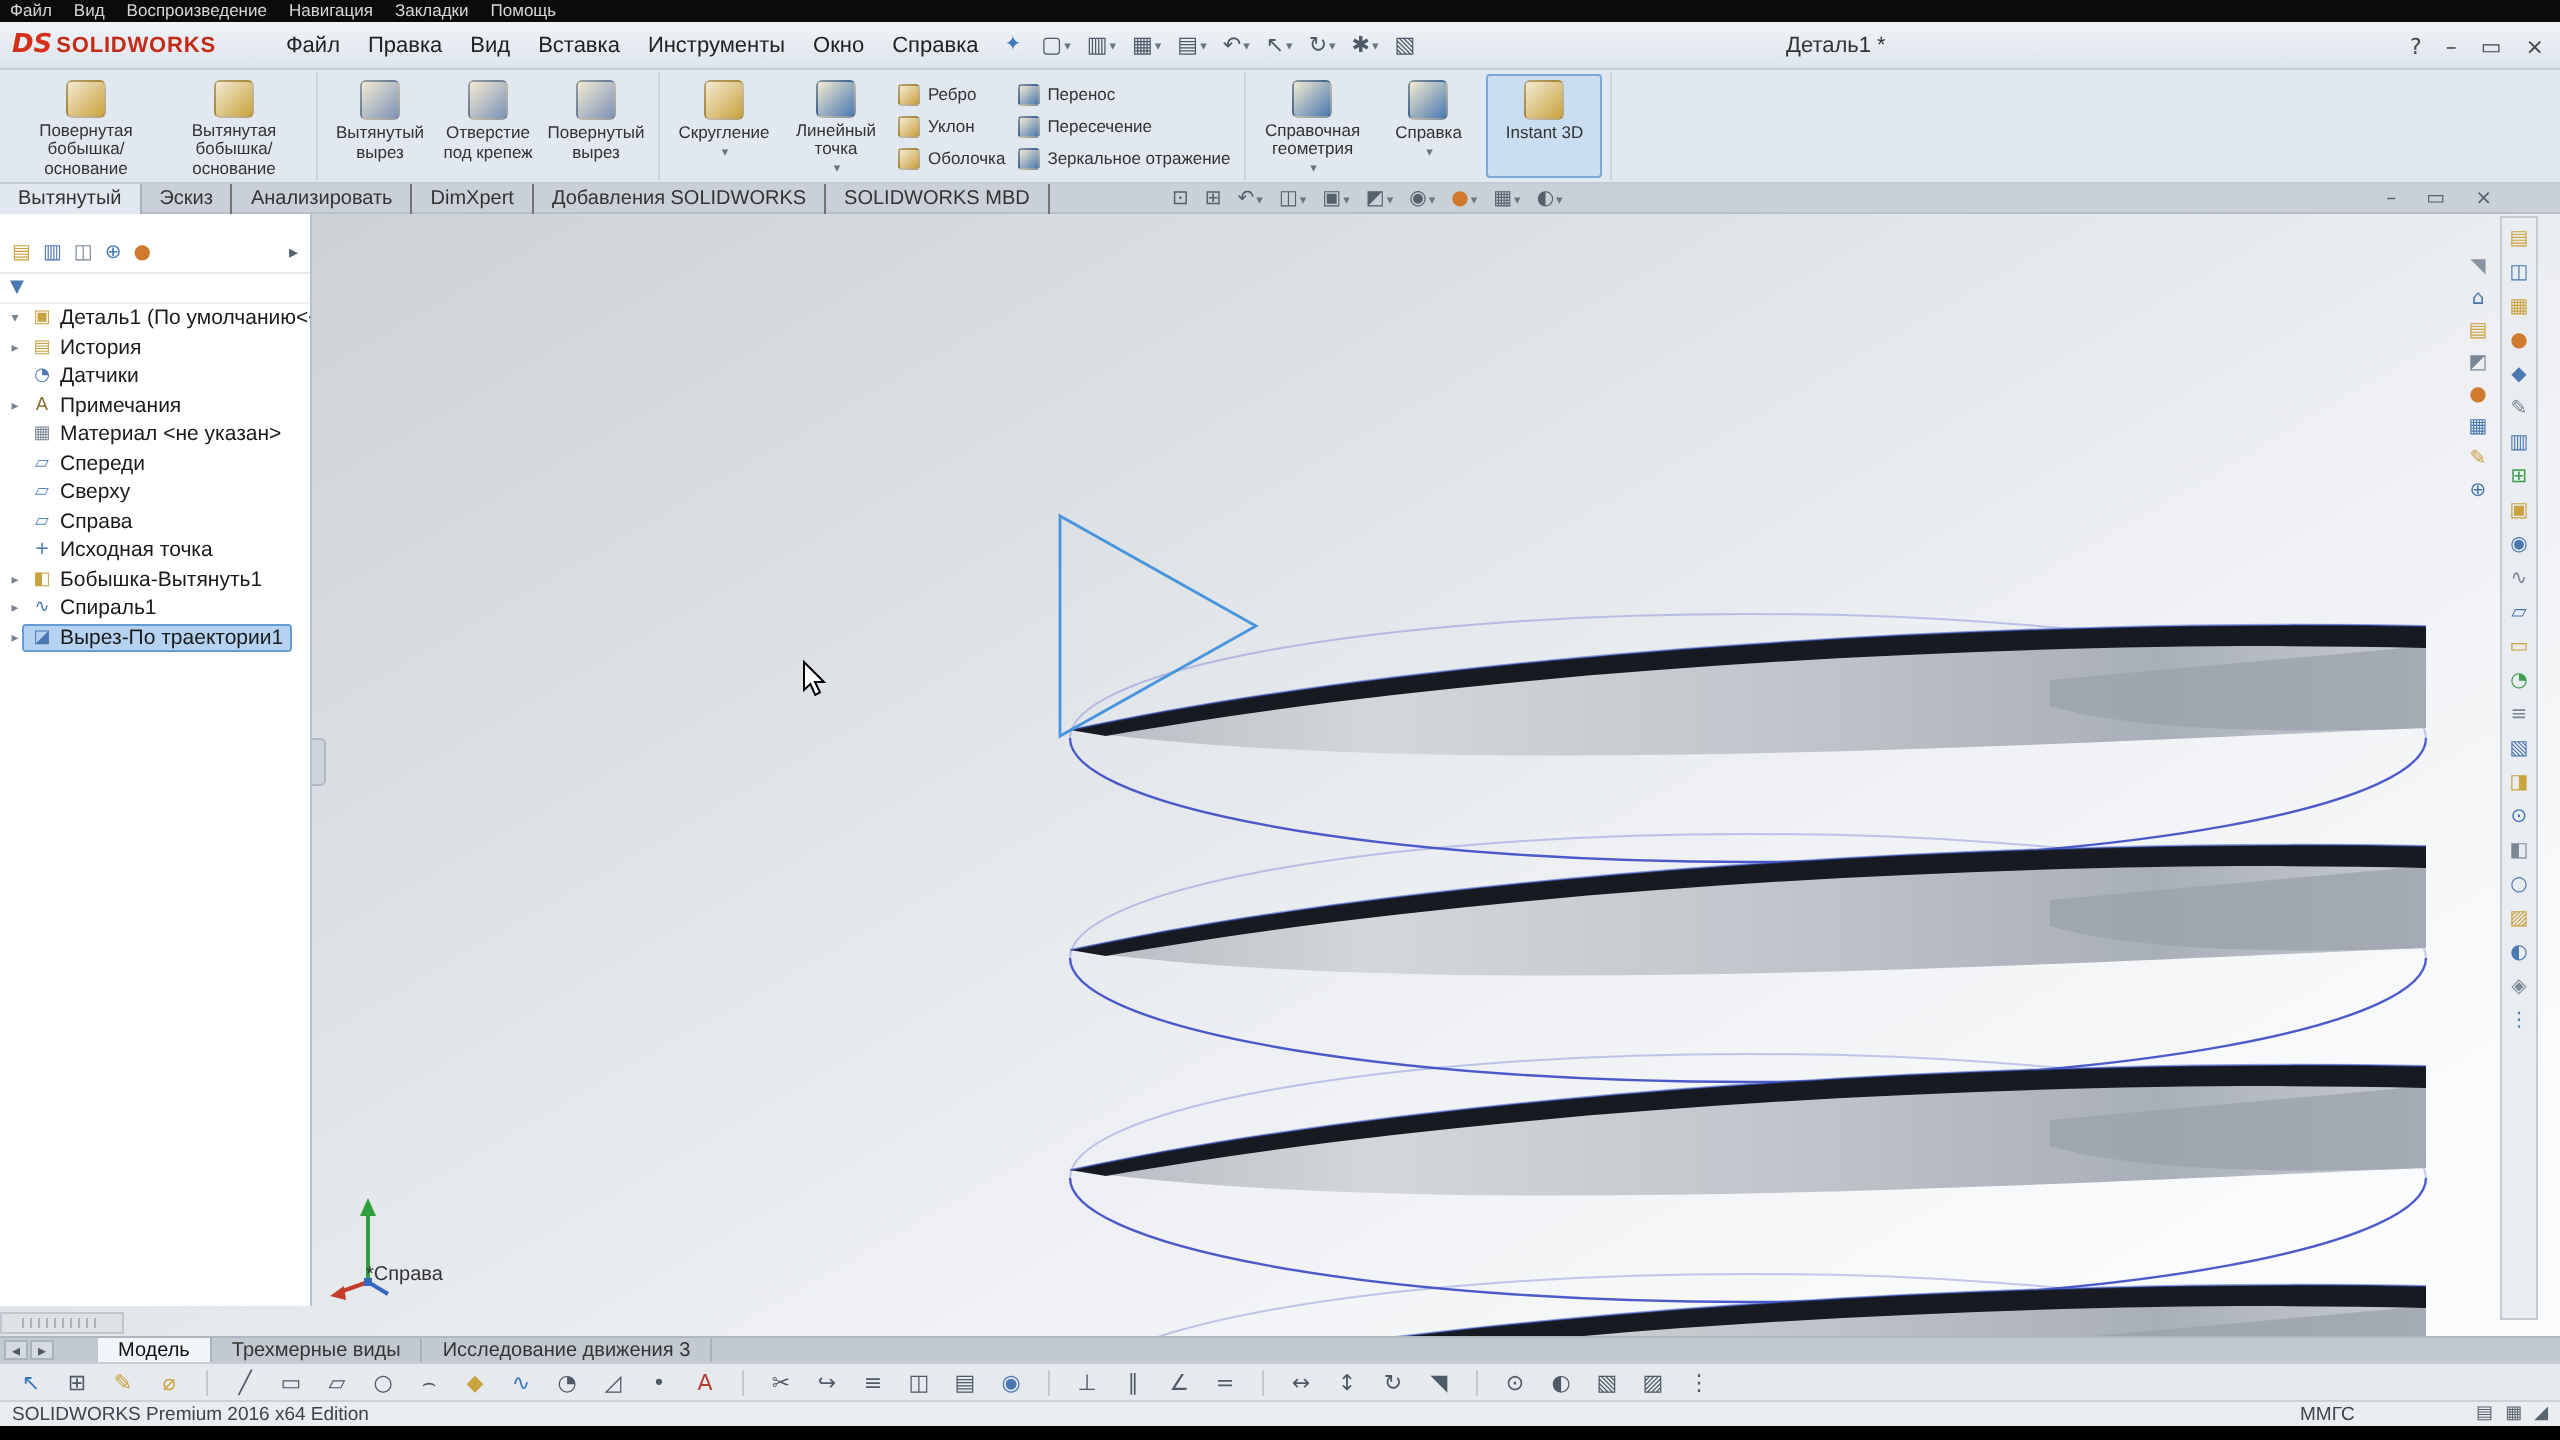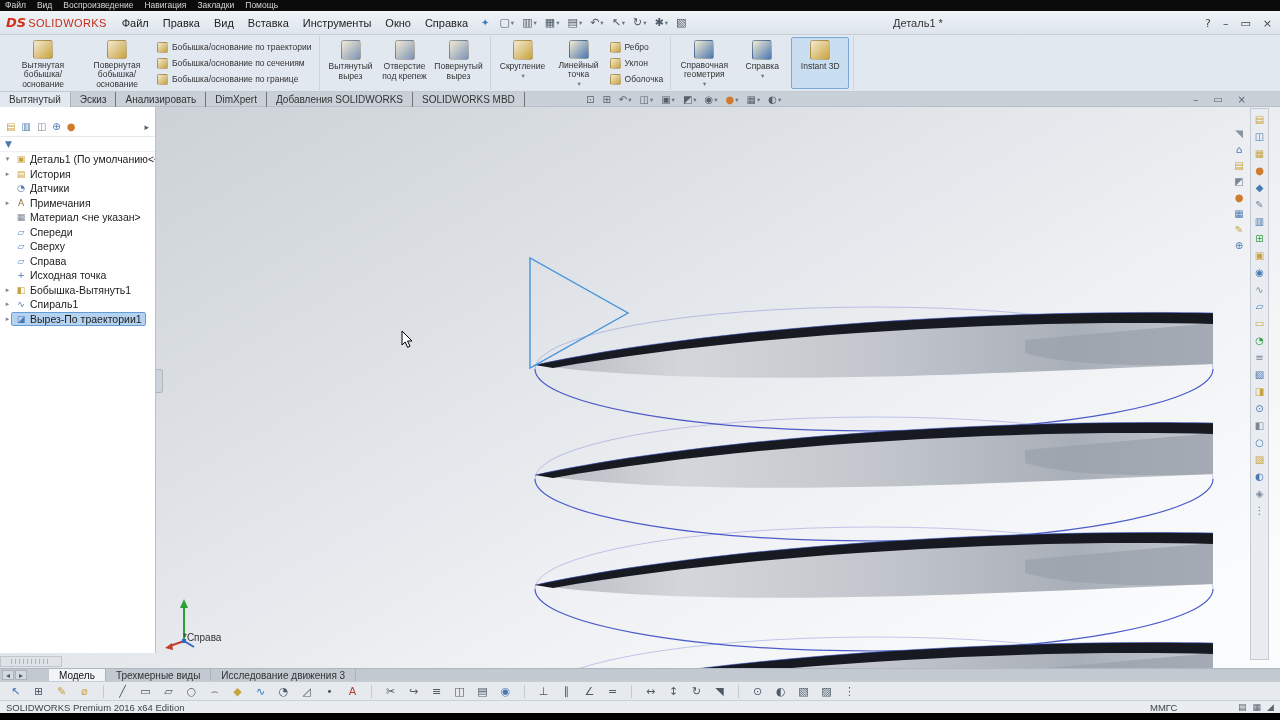--- a/index.html
+++ b/index.html
@@ -8,21 +8,21 @@
   .ig{font-family:"DejaVu Sans",sans-serif}
   .screen{position:absolute;inset:0;width:1280px;height:720px;background:#000}
 
   
   .player-bar{position:absolute;top:0;left:0;right:0;height:11px;background:#0b0b0b;display:flex;align-items:center;gap:11px;padding:0 5px}
   .pm-item{font-size:8.5px;color:#d6d6d6;line-height:11px}
 
   
   .titlebar{position:absolute;top:11px;left:0;right:0;height:24px;background:linear-gradient(#f0f4f8,#dde4ec);border-bottom:1px solid #c8cfd8;display:flex;align-items:center;padding:0 6px}
   .logo-mark{color:#d3301a;font-weight:bold;font-style:italic;font-size:13px;margin-right:2px}
-  .logo-text{color:#c22c16;font-weight:normal;font-size:11px;letter-spacing:.4px;margin-right:8px}
+  .logo-text{color:#c22c16;font-weight:bold;font-size:11px;letter-spacing:.4px;margin-right:28px}
   .tb-menus{display:flex}
   .tb-menu{font-size:11px;color:#222;padding:0 7px;cursor:default}
   .tb-pin{color:#3c78c0;font-size:10px;margin:0 6px}
   .tb-tools{display:flex;align-items:center}
   .tbtn{display:flex;align-items:center;padding:0 4px;font-size:11px;color:#4e5a66}
   .dd{font-size:6.5px;color:#6a7582;margin-left:1px}
   .doc-title{position:absolute;left:893px;top:0;height:24px;display:flex;align-items:center;font-size:11px;color:#333}
   .win-controls{position:absolute;right:8px;top:0;height:24px;display:flex;align-items:center;gap:12px}
   .wbtn{font-size:11px;color:#444}
 
@@ -167,39 +167,25 @@
         <span class="wbtn ig">–</span>
         <span class="wbtn ig">▭</span>
         <span class="wbtn ig">×</span>
       </span>
   </div>
 
   <div class="ribbon" id="ribbon">
       <div class="rgroup">
         <div class="rbig">
           <div class="ric" style="background: linear-gradient(135deg, rgb(242, 234, 210), rgb(202, 162, 62));"></div>
+          <div class="rlabel">Повернутая бобышка/основание</div>
+        </div>
+        <div class="rbig">
+          <div class="ric" style="background: linear-gradient(135deg, rgb(242, 234, 210), rgb(202, 162, 62));"></div>
           <div class="rlabel">Вытянутая бобышка/основание</div>
-        </div>
-        <div class="rbig">
-          <div class="ric" style="background: linear-gradient(135deg, rgb(242, 234, 210), rgb(202, 162, 62));"></div>
-          <div class="rlabel">Повернутая бобышка/основание</div>
-        </div>
-        <div class="rsmallcol">
-          <div class="rsmall">
-            <span class="ric" style="background: linear-gradient(135deg, rgb(242, 234, 210), rgb(202, 162, 62));"></span>
-            <span class="slabel">Бобышка/основание по траектории</span>
-          </div>
-          <div class="rsmall">
-            <span class="ric" style="background: linear-gradient(135deg, rgb(242, 234, 210), rgb(202, 162, 62));"></span>
-            <span class="slabel">Бобышка/основание по сечениям</span>
-          </div>
-          <div class="rsmall">
-            <span class="ric" style="background: linear-gradient(135deg, rgb(242, 234, 210), rgb(202, 162, 62));"></span>
-            <span class="slabel">Бобышка/основание по границе</span>
-          </div>
         </div>
       </div>
       <div class="rgroup">
         <div class="rbig">
           <div class="ric" style="background: linear-gradient(135deg, rgb(242, 234, 210), rgb(125, 147, 184));"></div>
           <div class="rlabel">Вытянутый вырез</div>
         </div>
         <div class="rbig">
           <div class="ric" style="background: linear-gradient(135deg, rgb(242, 234, 210), rgb(125, 147, 184));"></div>
           <div class="rlabel">Отверстие под крепеж</div>
@@ -225,20 +211,34 @@
             <span class="ric" style="background: linear-gradient(135deg, rgb(242, 234, 210), rgb(202, 162, 62));"></span>
             <span class="slabel">Ребро</span>
           </div>
           <div class="rsmall">
             <span class="ric" style="background: linear-gradient(135deg, rgb(242, 234, 210), rgb(202, 162, 62));"></span>
             <span class="slabel">Уклон</span>
           </div>
           <div class="rsmall">
             <span class="ric" style="background: linear-gradient(135deg, rgb(242, 234, 210), rgb(202, 162, 62));"></span>
             <span class="slabel">Оболочка</span>
+          </div>
+        </div>
+        <div class="rsmallcol">
+          <div class="rsmall">
+            <span class="ric" style="background: linear-gradient(135deg, rgb(242, 234, 210), rgb(74, 120, 176));"></span>
+            <span class="slabel">Перенос</span>
+          </div>
+          <div class="rsmall">
+            <span class="ric" style="background: linear-gradient(135deg, rgb(242, 234, 210), rgb(74, 120, 176));"></span>
+            <span class="slabel">Пересечение</span>
+          </div>
+          <div class="rsmall">
+            <span class="ric" style="background: linear-gradient(135deg, rgb(242, 234, 210), rgb(74, 120, 176));"></span>
+            <span class="slabel">Зеркальное отражение</span>
           </div>
         </div>
       </div>
       <div class="rgroup">
         <div class="rbig">
           <div class="ric" style="background: linear-gradient(135deg, rgb(242, 234, 210), rgb(74, 120, 176));"></div>
           <div class="rlabel">Справочная геометрия</div>
           <span class="dd ig">▾</span>
         </div>
         <div class="rbig">

